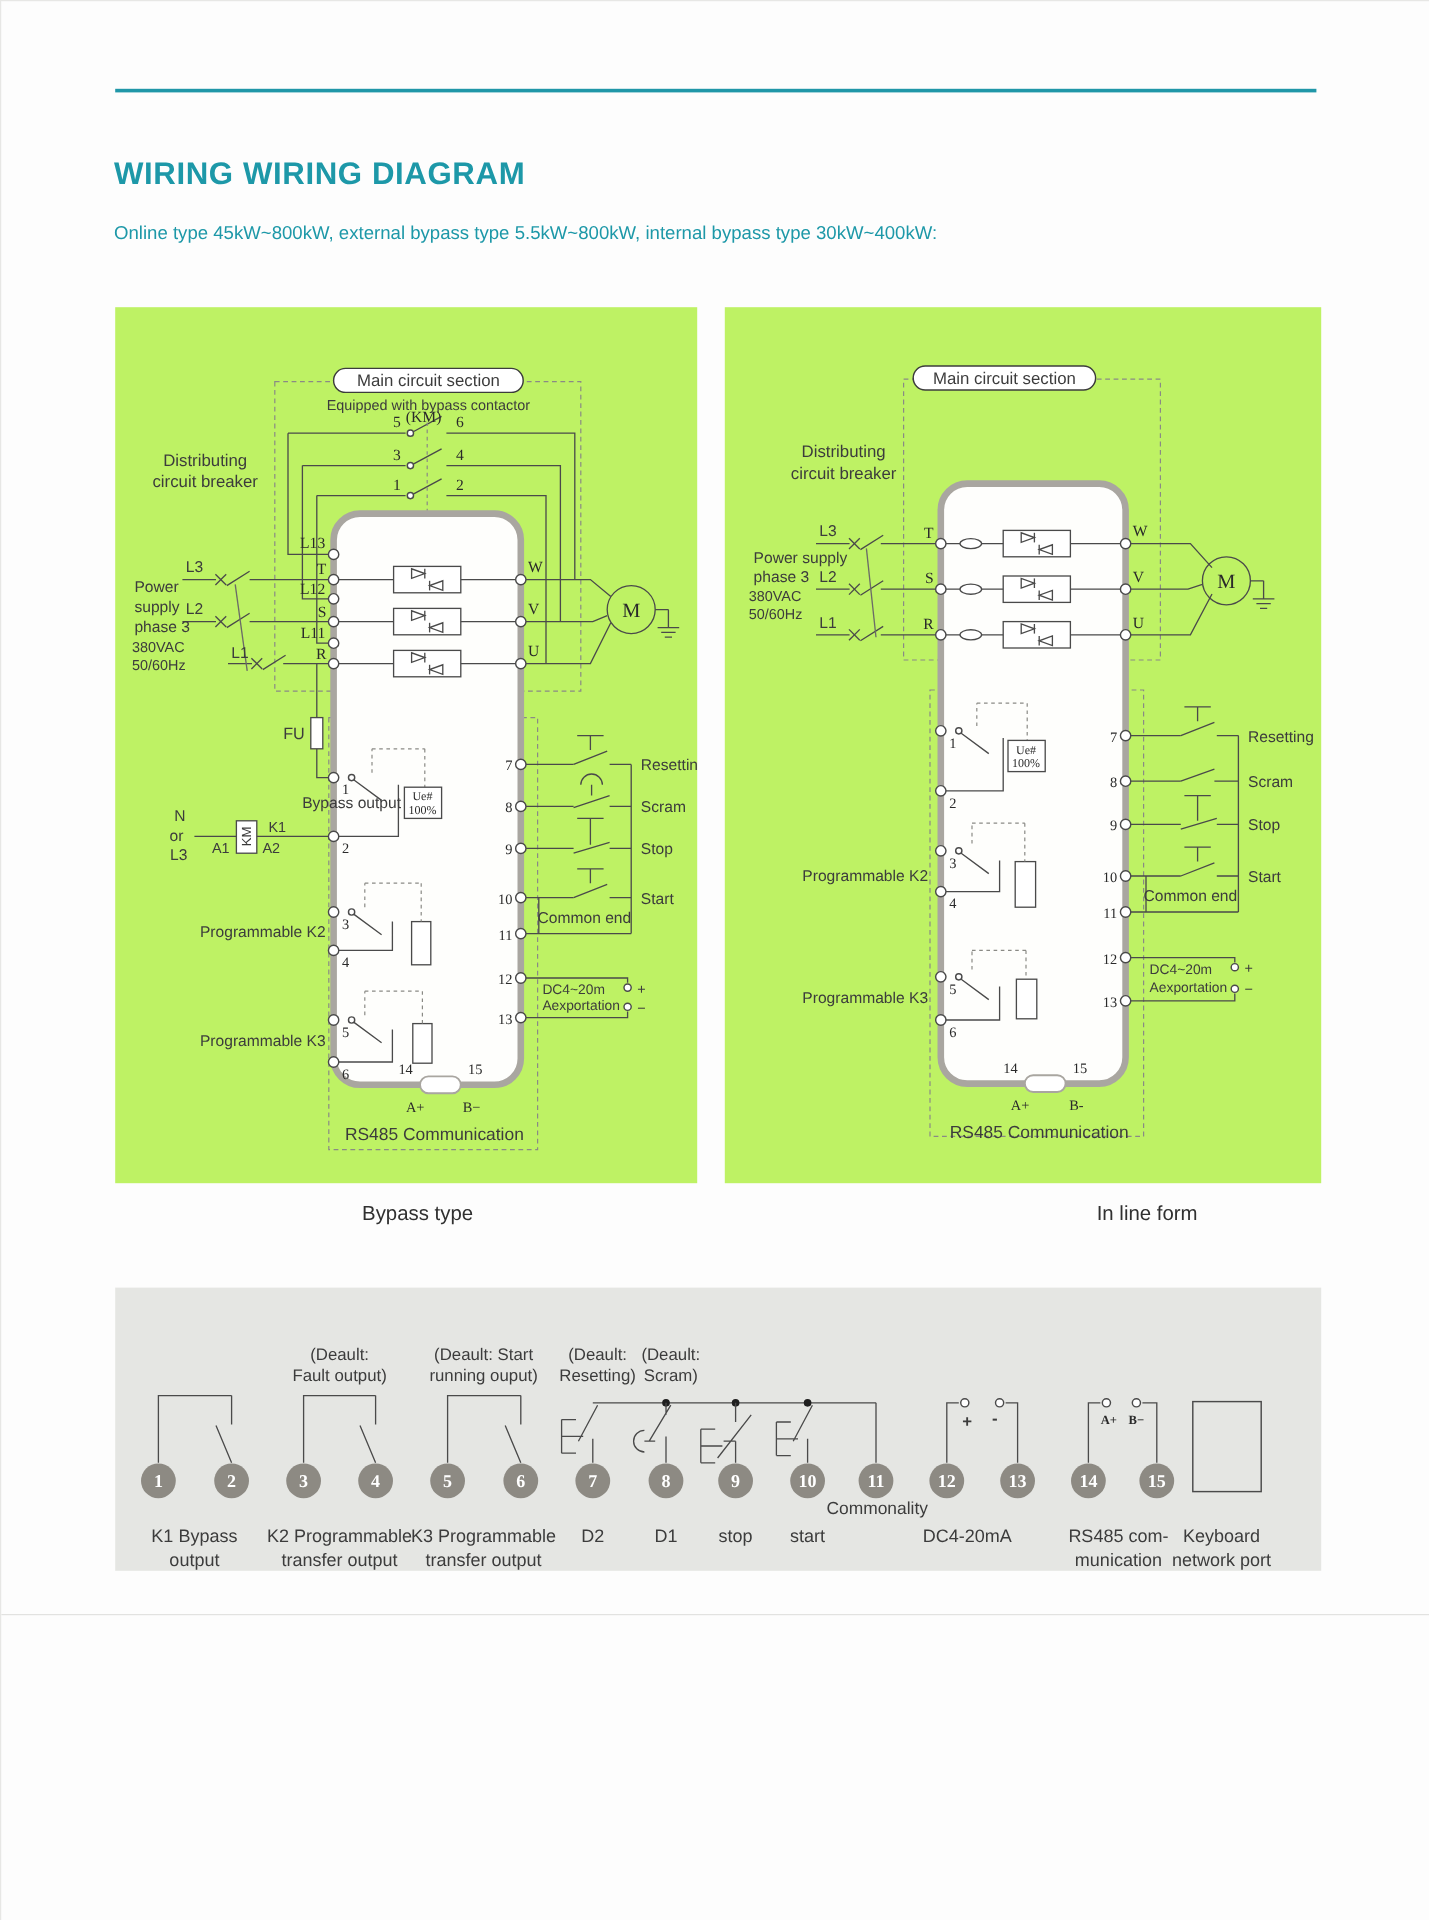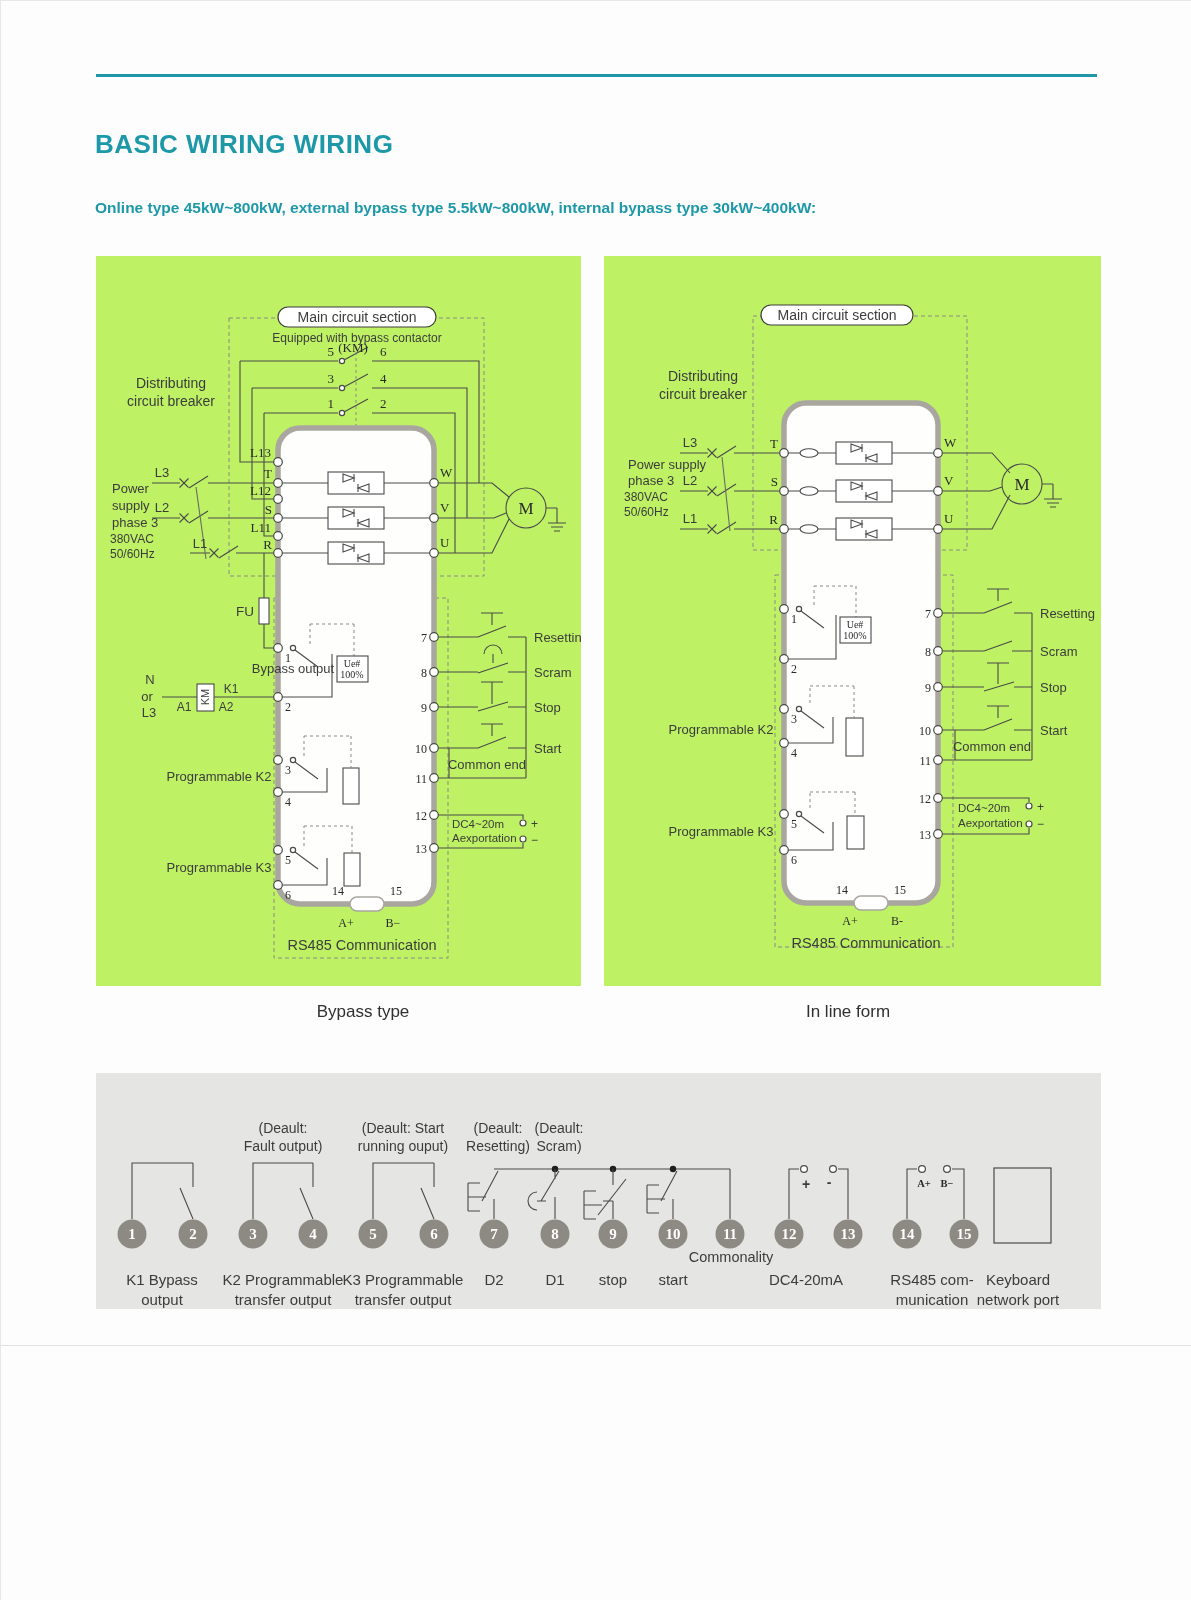--- a/index.html
+++ b/index.html
@@ -1,27 +1,27 @@
 <!DOCTYPE html>
 <html><head>
 <meta charset="utf-8">
 <style>
   html,body{margin:0;padding:0;background:#fff;}
   .page{position:relative;width:1191px;height:1600px;background:#fdfdfd;border:1px solid #e7e7e5;
         font-family:"Liberation Sans",sans-serif;overflow:hidden;}
   .rule-top{position:absolute;left:95px;top:73px;width:1001px;height:3px;background:#2097a8;}
   .title{position:absolute;left:94px;top:128px;font-size:26px;font-weight:bold;color:#1d98a8;letter-spacing:.5px;margin:0;}
-  .subtitle{position:absolute;left:94px;top:198px;font-size:15.5px;font-weight:bold;color:#1d98a8;}
+  .subtitle{position:absolute;left:94px;top:185px;font-size:15.5px;font-weight:normal;color:#1d98a8;}
   .panel{position:absolute;background:#bef264;}
   #panel-left{left:95px;top:255px;width:485px;height:730px;}
   #panel-right{left:603px;top:255px;width:497px;height:730px;}
   #legend-panel{position:absolute;left:95px;top:1072px;width:1005px;height:236px;background:#e5e6e3;}
   .caption{position:absolute;top:1001px;width:300px;text-align:center;font-size:17px;color:#303030;}
-  #cap-left{left:212px;}
-  #cap-right{left:697px;}
+  #cap-left{left:197px;}
+  #cap-right{left:697px;text-align:right;}
   .rule-bottom{position:absolute;left:0;top:1344px;width:1191px;height:1px;background:#e2e2e0;}
   
   .w{stroke:#4a4a4a;stroke-width:1.1;fill:none;}
   .wl{stroke:#6b6b67;stroke-width:1.1;fill:none;}
   .dash{stroke:#8a8a85;stroke-width:1;fill:none;stroke-dasharray:4 3;}
   .dash2{stroke:#8a8a85;stroke-width:1;fill:none;stroke-dasharray:3 3;}
   .term{fill:#fff;stroke:#4a4a4a;stroke-width:1.2;}
   .boxf{fill:#fff;stroke:#4a4a4a;stroke-width:1.1;}
   .body{fill:#fefefc;stroke:#a9a6a0;stroke-width:5.5;}
   .pill{fill:#fff;stroke:#3c3c3c;stroke-width:1.2;}
@@ -30,21 +30,21 @@
   .sans{font-family:"Liberation Sans",sans-serif;font-size:13px;}
   .serif{font-family:"Liberation Serif",serif;font-size:13px;fill:#2a2a2a;}
   .cnum{font-family:"Liberation Serif",serif;font-size:15px;font-weight:bold;fill:#ffffff;}
   .dot{fill:#1f1f1f;stroke:none;}
 </style>
 </head>
 <body>
 
 <div class="page">
   <div class="rule-top"></div>
-  <h1 class="title">BASIC WIRING WIRING</h1>
+  <h1 class="title">WIRING WIRING DIAGRAM</h1>
   <div class="subtitle">Online type 45kW~800kW, external bypass type 5.5kW~800kW, internal bypass type 30kW~400kW:</div>
 
   <svg width="0" height="0" style="position:absolute" aria-hidden="true">
     <defs>
       <g id="brk">
         <line class="w" x1="-4.5" y1="-4.5" x2="4.5" y2="4.5"></line>
           <line class="w" x1="-4.5" y1="4.5" x2="4.5" y2="-4.5"></line>
       </g>
       <g id="scr">
         <rect class="boxf" x="-28" y="-11" width="56" height="22"></rect>

